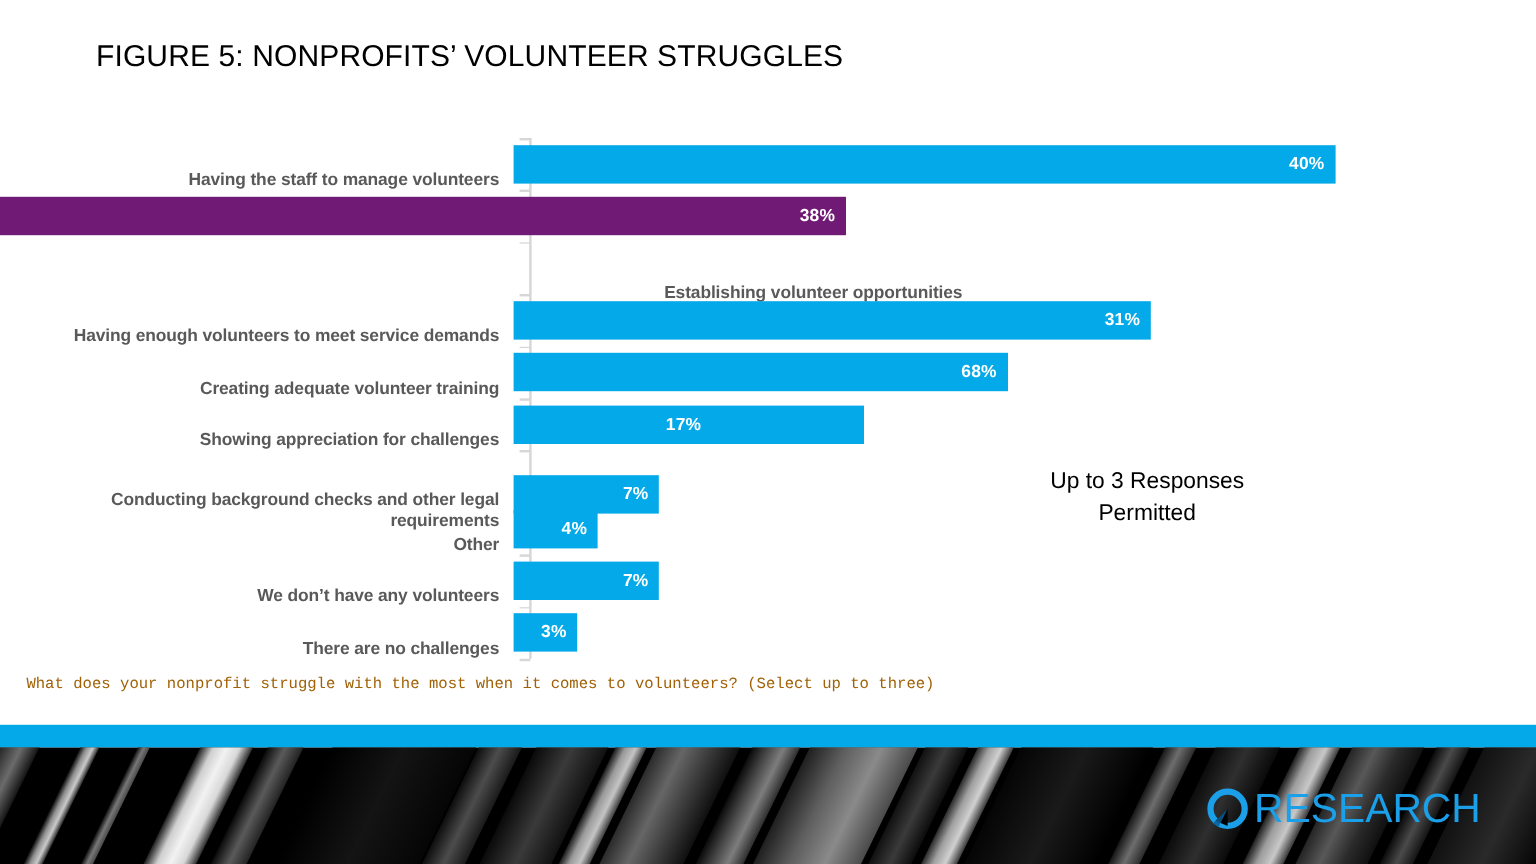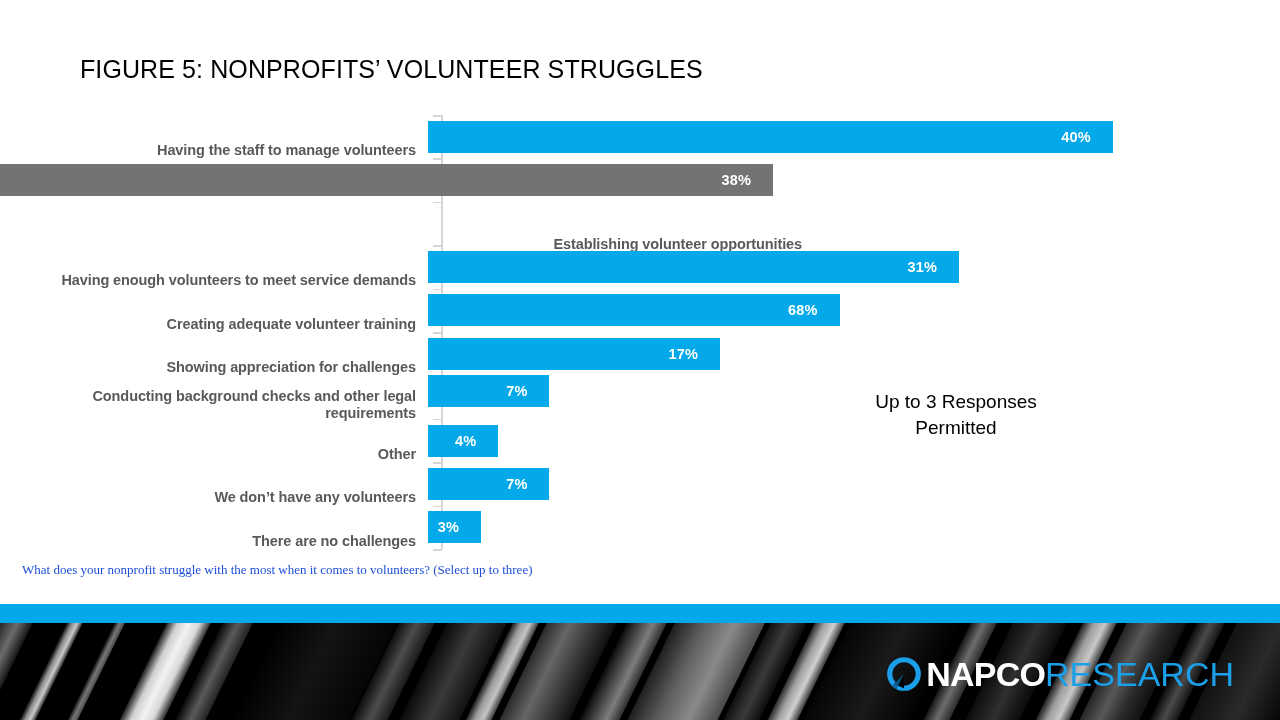--- a/index.html
+++ b/index.html
@@ -18,21 +18,20 @@
   
   #slide-title {
     position: absolute;
     left: 80px;
     top: 33px;
     font-size: 25px;
     font-weight: 400;
     color: #000000;
     letter-spacing: 0.1px;
     white-space: nowrap;
-    margin-top: 22px;
   }
 
   
   #chart {
     position: absolute;
     left: 0px;
     top: 113px;
     width: 1200px;
     height: 440px;
   }
@@ -67,21 +66,21 @@
   .bar {
     position: absolute;
     left: 0;
     top: 0;
     height: 100%;
     background: #03A9E8;
     display: flex;
     align-items: center;
     justify-content: flex-end;
     box-sizing: border-box;
-    padding-right: 22px;
+    padding-right: 9px;
   }
 
   .bar-value {
     color: #ffffff;
     font-size: 14.5px;
     font-weight: bold;
     letter-spacing: 0.2px;
   }
 
   
@@ -112,23 +111,23 @@
     color: #000000;
     line-height: 26px;
   }
 
   
   #footnote-wrap {
     position: absolute;
     left: 22px;
     top: 560px;
     font-size: 13px;
-    color: #1d4ed8;
+    color: #a16207;
     line-height: 20px;
-    font-family: Liberation Serif, serif;
+    font-family: Liberation Mono, monospace;
   }
   #footnote-wrap div { white-space: nowrap; }
 
   
   #footer-band {
     position: absolute;
     left: 0;
     top: 604px;
     width: 1280px;
     height: 19px;
@@ -197,21 +196,21 @@
       <div class="row" style="top: 7.7px; height: 32px;">
         <div class="cat-label">Having the staff to manage volunteers</div>
         <div class="bar-zone">
           <div class="bar" style="width: 684.8px; background: rgb(3, 169, 232);">
             <span class="bar-value">40%</span>
           </div>
         </div>
       </div>
       <div class="row" style="top: 51.1px; height: 32px;">
         <div class="bar-zone">
-          <div class="bar" style="width: 773px; background: #737373;">
+          <div class="bar" style="width: 705px; background: #701a75;">
             <span class="bar-value">38%</span>
           </div>
         </div>
       </div>
       <div class="row" style="top: 94.5px; height: 32px; flex-direction: column;">
         <div class="cat-label">Establishing volunteer opportunities</div>
         <div class="bar-zone">
           <div class="bar" style="width: 616.52px; background: rgb(3, 169, 232);">
             <span class="bar-value">36%</span>
           </div>
@@ -229,26 +228,26 @@
         <div class="cat-label">Creating adequate volunteer training</div>
         <div class="bar-zone">
           <div class="bar" style="width: 411.68px; background: rgb(3, 169, 232);">
             <span class="bar-value">68%</span>
           </div>
         </div>
       </div>
       <div class="row" style="top: 224.7px; height: 32px;">
         <div class="cat-label">Showing appreciation for challenges</div>
         <div class="bar-zone">
-          <div class="bar" style="width: 292.19px; background: rgb(3, 169, 232);">
+          <div class="bar" style="width: 292.19px; background: rgb(3, 169, 232); justify-content: center;">
             <span class="bar-value">17%</span>
           </div>
         </div>
       </div>
-      <div class="row" style="top: 262px; height: 32px;">
+      <div class="row" style="top: 283px; height: 32px;">
         <div class="cat-label">Conducting background checks and other legal requirements</div>
         <div class="bar-zone">
           <div class="bar" style="width: 121.49px; background: rgb(3, 169, 232);">
             <span class="bar-value">7%</span>
           </div>
         </div>
       </div>
       <div class="row" style="top: 311.5px; height: 32px;">
         <div class="cat-label">Other</div>
         <div class="bar-zone">
@@ -310,15 +309,14 @@
   <div class="streak" style="left:1170px; width:28px; background:linear-gradient(90deg,#0a0a0a,#4a4a4a,#141414);"></div>
   <div class="streak" style="left:1210px; width:90px; background:linear-gradient(90deg,#111,#2a2a2a,#060606);"></div>
 </div>
 
 <div id="logo">
   <svg id="logo-ring" viewBox="0 0 40 40">
     <circle cx="20" cy="20" r="15" fill="none" stroke="#1a9FE8" stroke-width="5.5"></circle>
     <path d="M 9.5 30.5 L 20 20 L 20 35 Z" fill="#000000"></path>
     <path d="M 7 33 L 20 20 L 12 36 Z" fill="#0b5e96" opacity="0.85"></path>
   </svg>
-  <span class="logo-word" id="logo-napco">NAPCO</span>
   <span class="logo-word" id="logo-research">RESEARCH</span>
 </div>
 
 </body></html>

